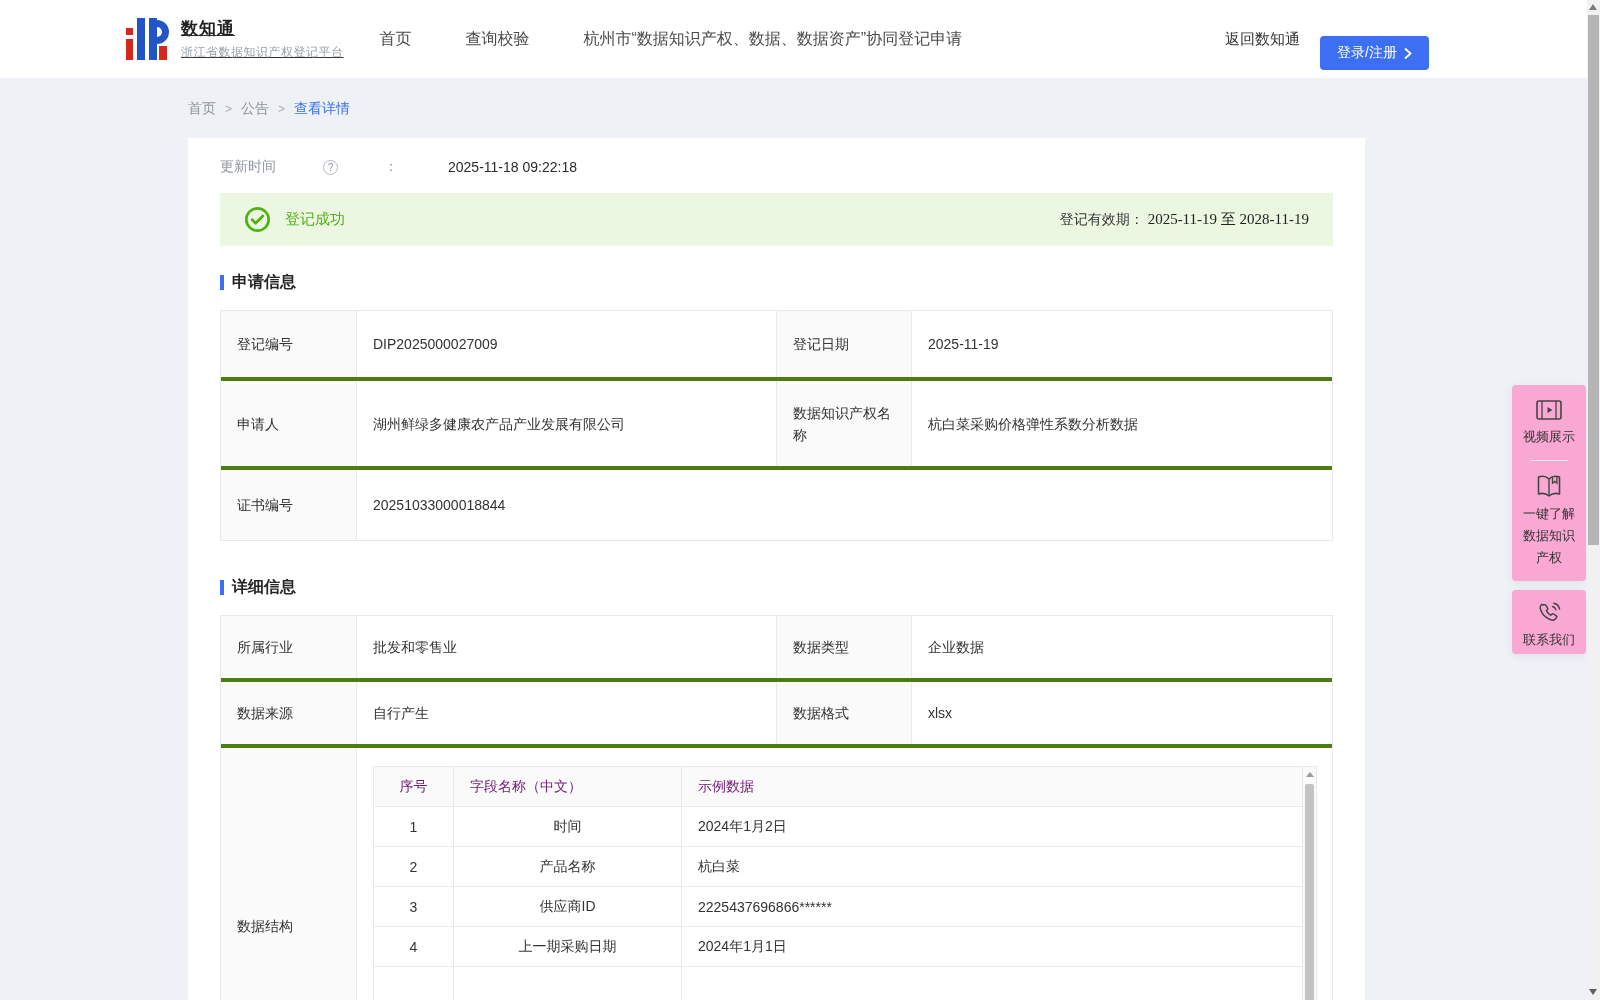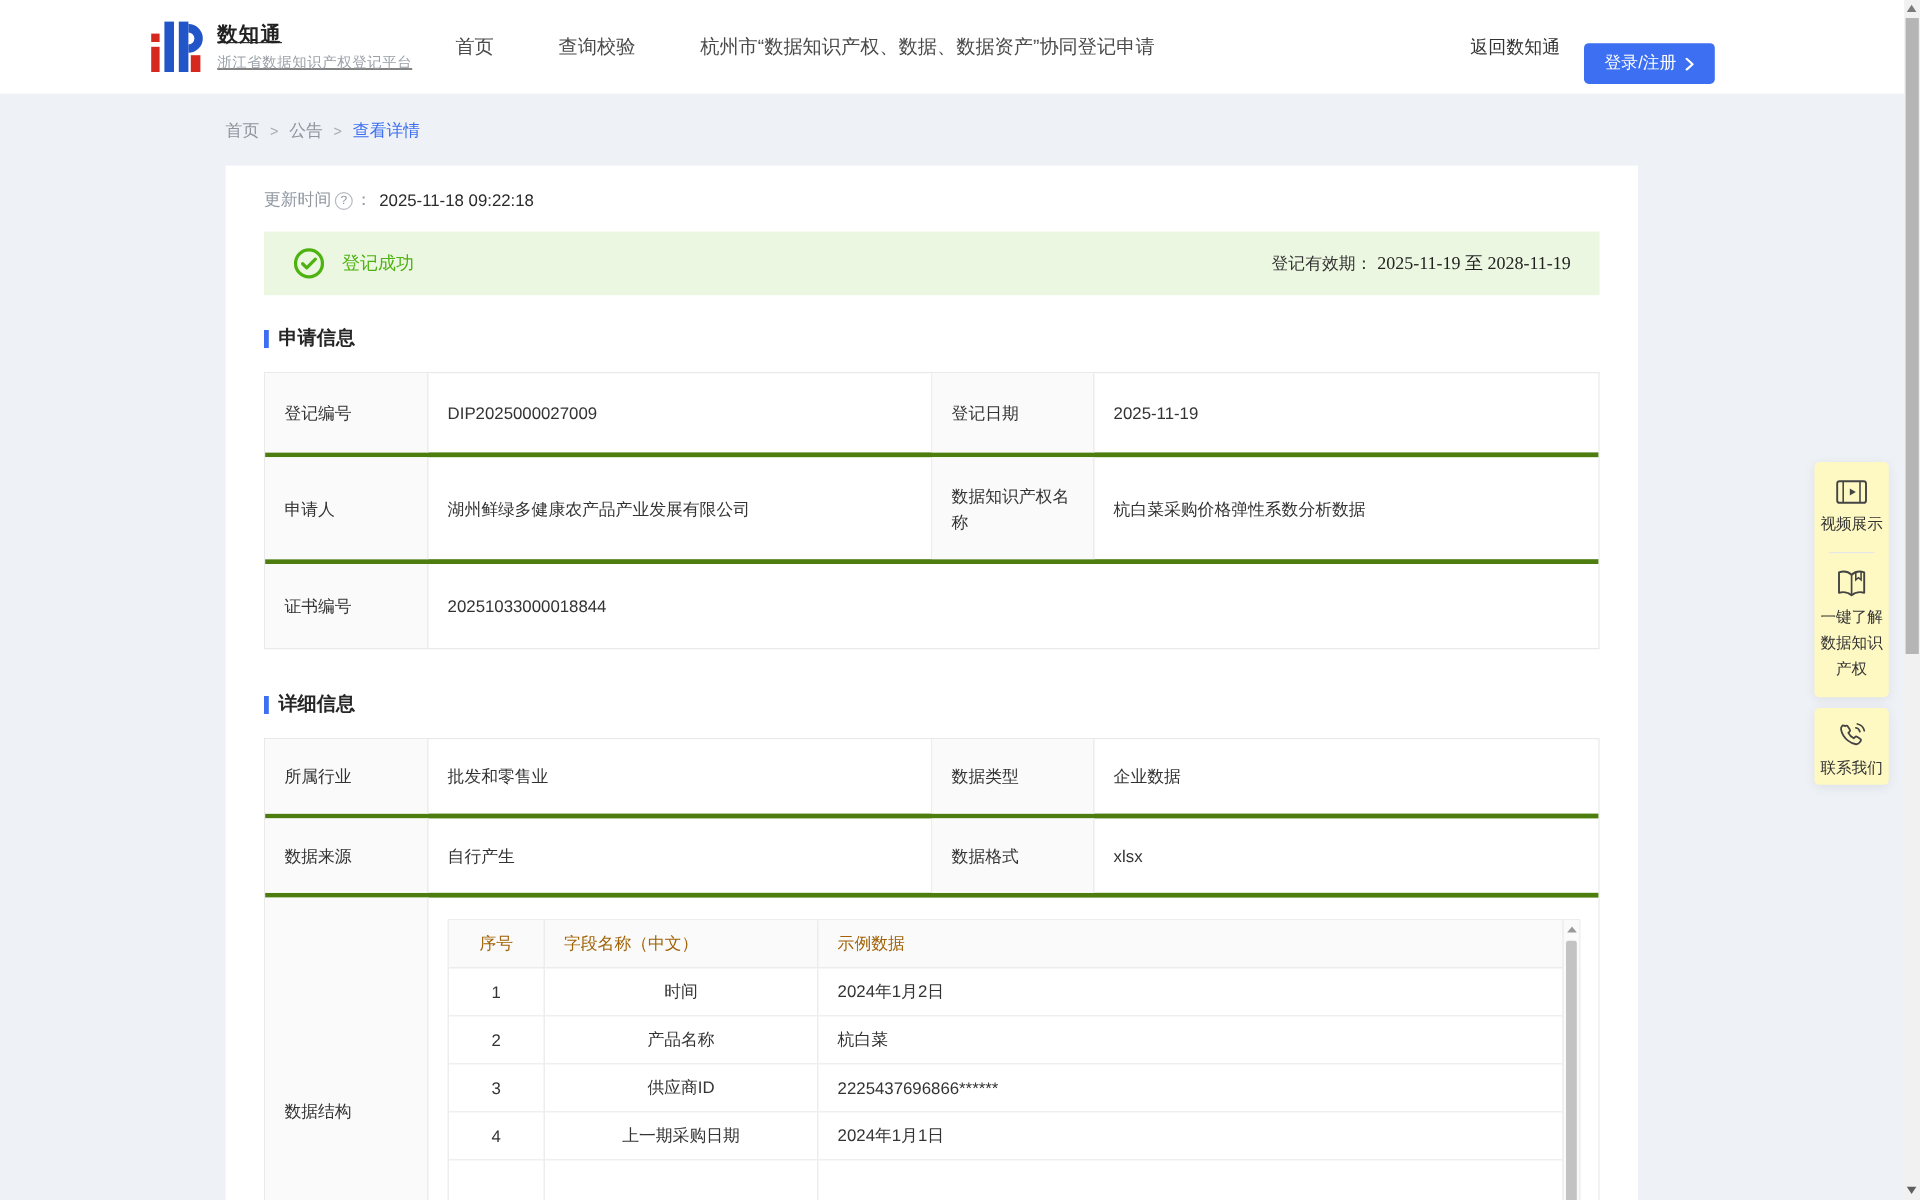--- a/index.html
+++ b/index.html
@@ -24,21 +24,21 @@
 
   
   .breadcrumb{position:absolute;left:188px;top:100px;display:flex;align-items:center;gap:9px;font-size:14px;}
   .bc-item{color:#8e939d;cursor:pointer;}
   .bc-item.active{color:#3d6ff2;cursor:default;}
   .bc-sep{color:#a8adb5;font-size:12px;}
 
   
   .card{position:absolute;left:188px;top:138px;width:1177px;height:940px;background:#fff;padding:20px 32px;}
 
-  .time-row{display:flex;align-items:center;font-size:14px;}
+  .time-row{display:flex;align-items:center;font-size:14px;gap:44px;}
   .time-label{color:#9097a1;}
   .help-icon{width:15px;height:15px;border:1px solid #b6bac1;border-radius:50%;color:#9097a1;font-size:10px;display:flex;align-items:center;justify-content:center;margin:0 2px 0 3px;cursor:pointer;}
   .time-colon{color:#9097a1;}
   .time-value{color:#2b2b2b;font-weight:500;margin-left:6px;}
 
   .banner{margin-top:17px;height:53px;background:#ecf7e1;display:flex;align-items:center;padding:0 24px;gap:18px;}
   .banner-status{display:flex;align-items:center;gap:14px;}
   .banner-status-text{color:#4eb211;font-size:15px;font-weight:500;}
   .banner-validity{margin-left:auto;font-size:14px;color:#333;display:flex;align-items:center;gap:4px;}
   .validity-value{font-family:"Liberation Serif","DejaVu Serif",serif;font-size:15px;color:#222;}
@@ -57,35 +57,35 @@
   .cell.label{background:#fafafa;}
   .cell.value.span{grid-column:2 / 5;}
 
   
   .structure-row{display:grid;grid-template-columns:136px 1fr;border-bottom:none;}
   .structure-label{background:#fafafa;border-right:1px solid #e9e9e9;display:flex;align-items:center;padding:0 16px;font-size:14px;}
   .structure-body{padding:18px 15px 18px 16px;}
 
   .inner-table{position:relative;border:1px solid #e9e9e9;}
   .s-head{display:grid;grid-template-columns:80px 228px 1fr;height:40px;background:#fafafa;border-bottom:1px solid #e9e9e9;}
-  .s-hcell{display:flex;align-items:center;font-size:14px;color:#a16207;border-right:1px solid #e9e9e9;padding:0 16px;}
+  .s-hcell{display:flex;align-items:center;font-size:14px;color:#701a75;border-right:1px solid #e9e9e9;padding:0 16px;}
   .s-hcell:last-child{border-right:none;}
   .s-hcell.center{justify-content:center;padding:0;}
   .s-body{position:relative;height:280px;overflow:hidden;padding-right:14px;}
   .s-row{display:grid;grid-template-columns:80px 228px 1fr;height:40px;border-bottom:1px solid #ebebeb;}
   .s-cell{display:flex;align-items:center;font-size:14px;color:#333;border-right:1px solid #e9e9e9;padding:0 16px;}
   .s-cell.center{justify-content:center;padding:0;}
   .s-row .s-cell:last-child{border-right:none;}
 
   .inner-scrollbar{position:absolute;top:0;right:0;bottom:0;width:14px;background:#fafafa;border-left:1px solid #e9e9e9;}
   .isb-up{position:absolute;top:5px;left:3px;width:0;height:0;border-left:4px solid transparent;border-right:4px solid transparent;border-bottom:5px solid #9a9a9a;}
   .isb-thumb{position:absolute;top:17px;left:2px;width:9px;height:250px;background:#c3c3c3;border-radius:2px;}
 
   
-  .side-card{position:absolute;left:1512px;width:62px;background:#fef9c3;border-radius:4px;box-shadow:0 2px 10px rgba(0,0,0,.07);text-align:center;color:#333;}
+  .side-card{position:absolute;left:1512px;width:74px;background:#f9a8d4;border-radius:4px;box-shadow:0 2px 10px rgba(0,0,0,.07);text-align:center;color:#333;}
   .side-card.first{top:385px;height:196px;padding-top:13px;}
   .side-card.second{top:590px;height:64px;padding-top:11px;}
   .side-item{cursor:pointer;}
   .side-icon{display:block;margin:0 auto 4px;}
   .side-label{font-size:13px;color:#333;line-height:22px;display:block;}
   .guide-label{width:56px;margin:2px auto 0;}
   .side-divider{width:38px;border-top:1px solid #e7e7e7;margin:12px auto 12px;}
 
   
   .page-scrollbar{position:absolute;top:0;right:0;width:13px;height:1000px;background:#f1f1f1;z-index:20;}

